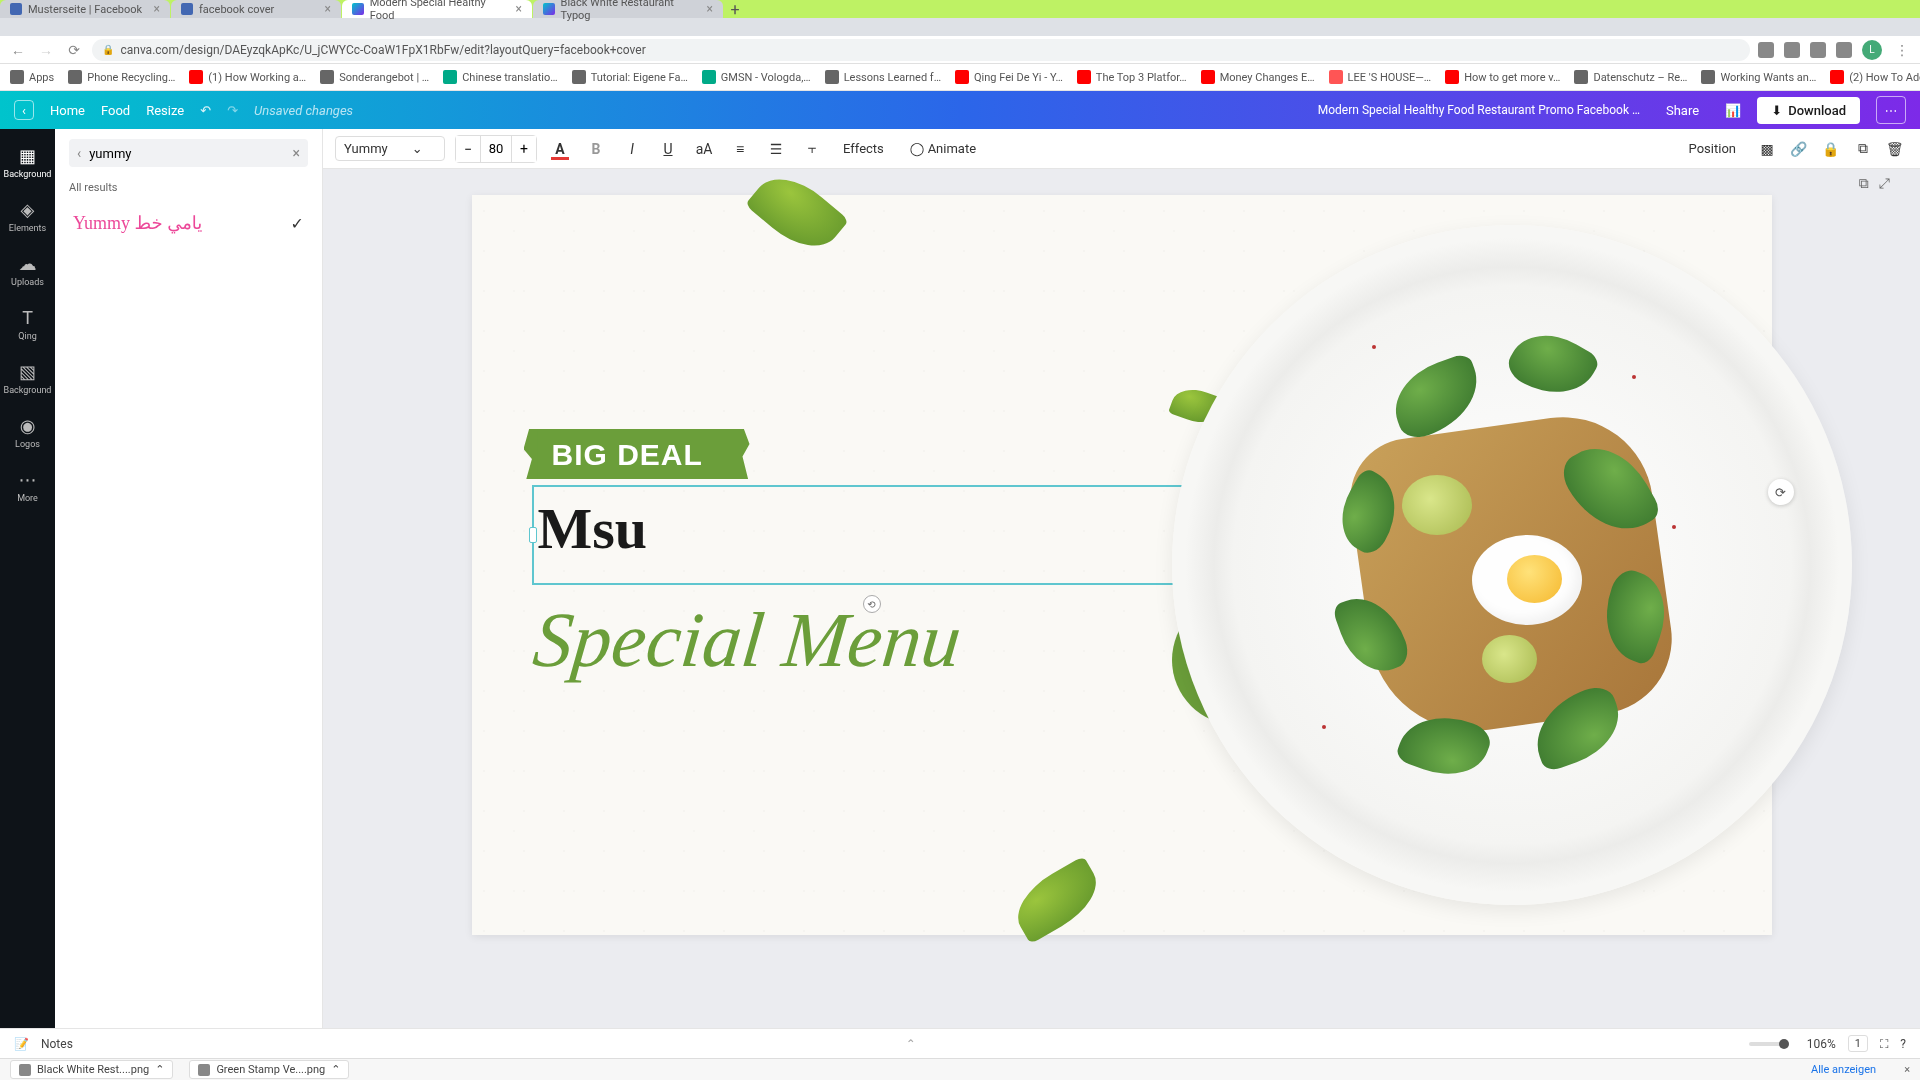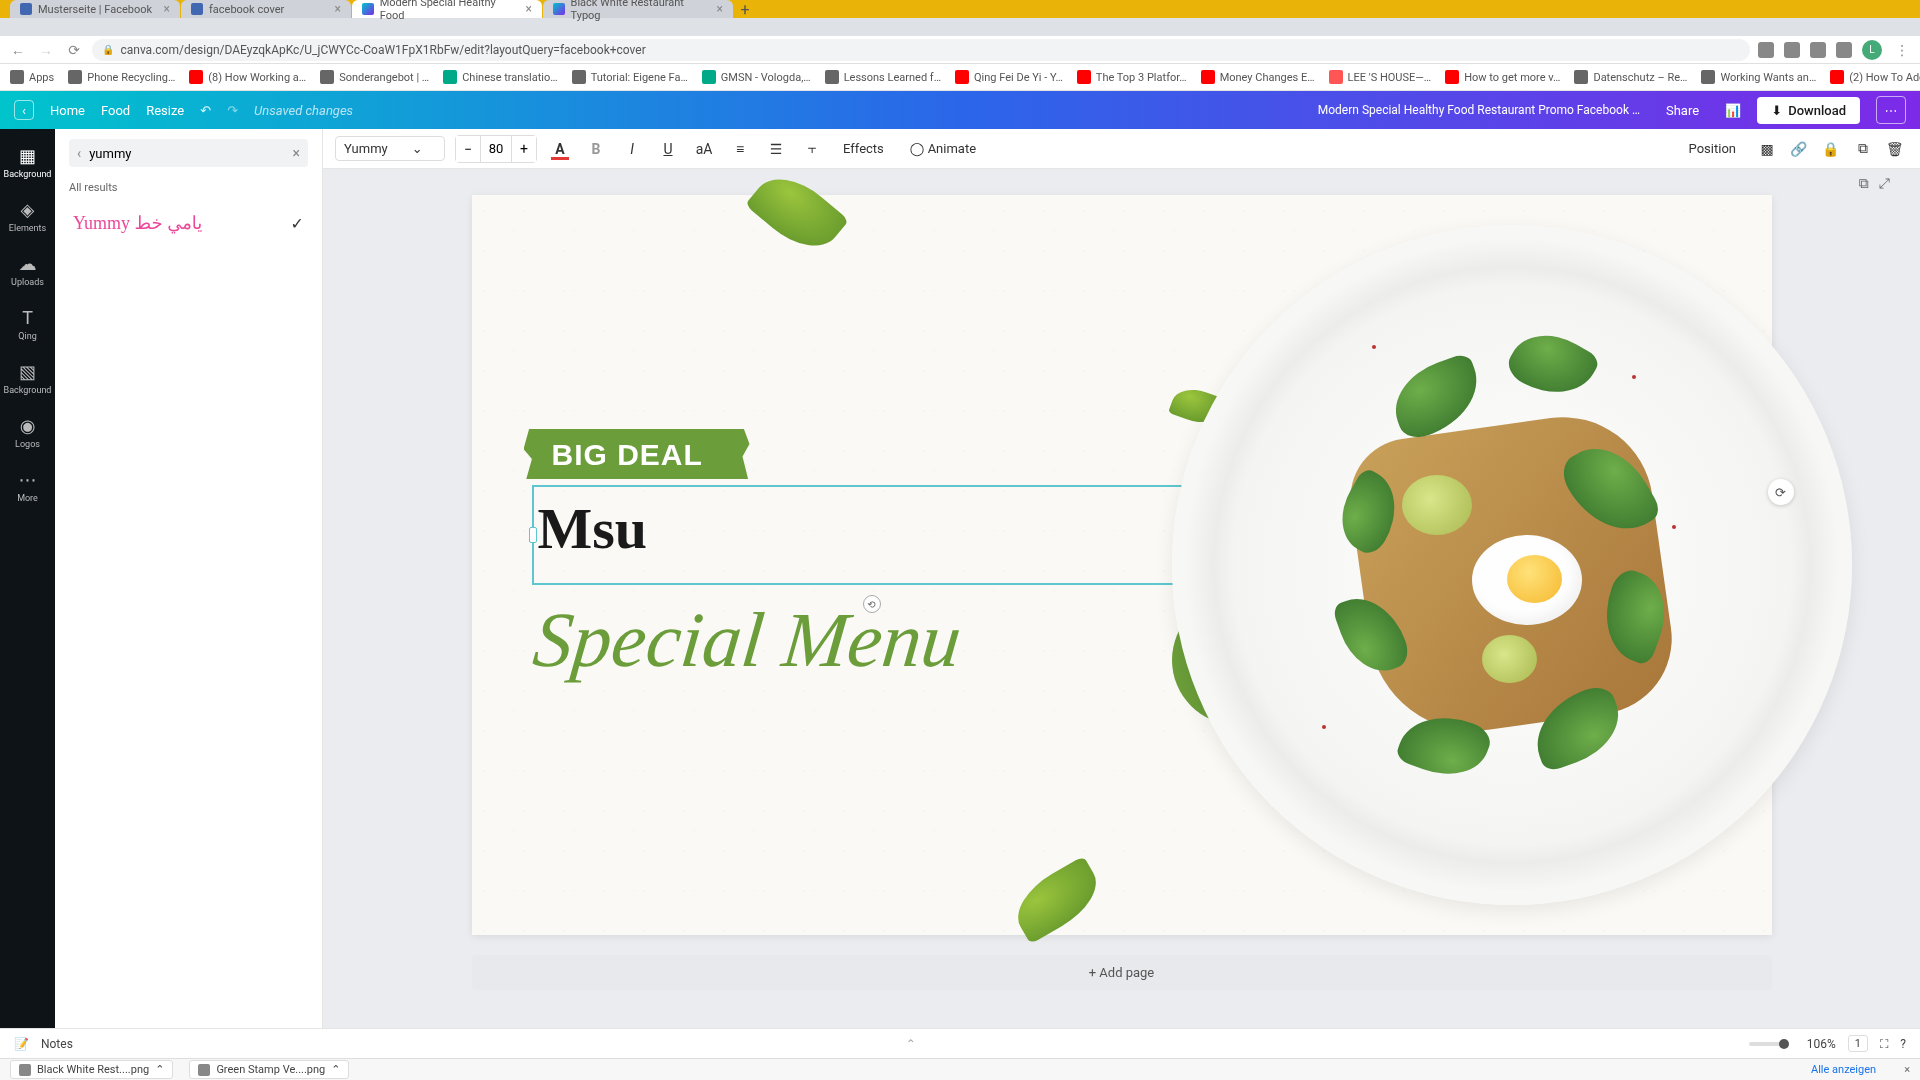--- a/index.html
+++ b/index.html
@@ -1,18 +1,18 @@
 <!DOCTYPE html>
 <html><head>
 <meta charset="utf-8">
 <style>
 *{box-sizing:border-box;margin:0;padding:0;font-family:-apple-system,BlinkMacSystemFont,"Segoe UI",Roboto,sans-serif}
 body{background:#fff;overflow:hidden;width:1920px;height:1080px}
 .chrome-top{height:18px;background:#dee1e6;display:flex;align-items:center;padding-left:10px;font-size:11px}
-.tabs-row{height:18px;background:#eab308;display:flex;align-items:flex-end;padding-left:10px;gap:0}
+.tabs-row{height:18px;background:#bef264;display:flex;align-items:flex-end;gap:0}
 .tab{background:#fff;height:18px;display:flex;align-items:center;padding:0 10px;font-size:11px;color:#555;border-radius:6px 6px 0 0;gap:6px;min-width:170px;max-width:190px;margin-right:1px}
 .tab.inactive{background:#cfd2d8}
 .tab .favicon{width:12px;height:12px;border-radius:2px;background:#4267B2}
 .tab .favicon.canva{background:linear-gradient(135deg,#00c4cc,#7d2ae8)}
 .tab .close{margin-left:auto;color:#888;font-size:12px}
 .newtab{width:22px;height:18px;display:flex;align-items:center;justify-content:center;color:#555;font-size:16px}
 .addr-row{height:28px;background:#fff;border-bottom:1px solid #e0e0e0;display:flex;align-items:center;padding:0 8px;gap:8px}
 .nav-btn{width:20px;height:20px;display:flex;align-items:center;justify-content:center;color:#888;font-size:14px}
 .addr-bar{flex:1;height:22px;background:#f1f3f4;border-radius:12px;display:flex;align-items:center;padding:0 10px;font-size:12px;color:#555;gap:6px}
 .lock{color:#666;font-size:10px}
@@ -154,21 +154,21 @@
   <div class="bm">
       <span class="bm-icon"></span>
       <span>Apps</span>
     </div>
   <div class="bm">
       <span class="bm-icon"></span>
       <span>Phone Recycling…</span>
     </div>
   <div class="bm">
       <span class="bm-icon" style="background:#f00"></span>
-      <span>(8) How Working a…</span>
+      <span>(1) How Working a…</span>
     </div>
   <div class="bm">
       <span class="bm-icon"></span>
       <span>Sonderangebot | …</span>
     </div>
   <div class="bm">
       <span class="bm-icon" style="background:#0a8"></span>
       <span>Chinese translatio…</span>
     </div>
   <div class="bm">
@@ -360,21 +360,20 @@
           <div class="spinach" style="left:160px;top:380px;width:80px;height:58px;transform:rotate(250deg)"></div>
           <div class="spinach" style="left:160px;top:260px;width:75px;height:55px;transform:rotate(300deg)"></div>
           <div class="seed" style="left:460px;top:150px"></div>
           <div class="seed" style="left:500px;top:300px"></div>
           <div class="seed" style="left:150px;top:500px"></div>
           <div class="seed" style="left:200px;top:120px"></div>
         </div>
 
         <div class="refresh-badge">⟳</div>
       </div>
-      <div class="add-page">+ Add page</div>
     </div>
   </div>
 </div>
 
 <div class="bottom-bar">
   <span>📝</span>
   <span>Notes</span>
   <div class="bb-spacer"></div>
   <span style="color:#aaa">⌃</span>
   <div class="bb-spacer"></div>

